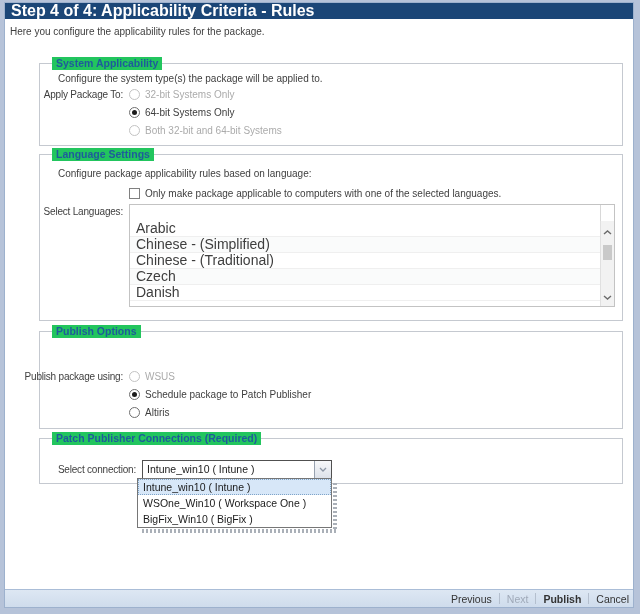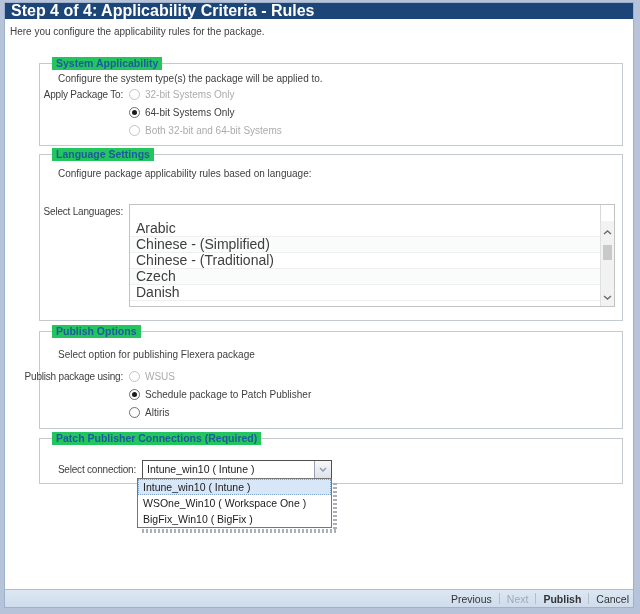--- a/index.html
+++ b/index.html
@@ -68,20 +68,24 @@
     </div>
     <div class="crow" style="left:89px;top:59px">
       <span class="radio dis"></span>
       <span class="dim">Both 32-bit and 64-bit Systems</span>
     </div>
   </div>
 
   <div class="gb" id="gb-language">
     <span class="legend">Language Settings</span>
     <div class="desc" style="top:13px">Configure package applicability rules based on language:</div>
+    <div class="crow" style="left:89px;top:31px">
+      <span class="checkbox"></span>
+      <span>Only make package applicable to computers with one of the selected languages.</span>
+    </div>
     <div class="flabel" style="top:51px">Select Languages:</div>
     <div class="list">
       <div class="hsep"></div>
       <div class="lrows">
         <div class="lrow">Arabic</div>
         <div class="lrow">Chinese - (Simplified)</div>
         <div class="lrow">Chinese - (Traditional)</div>
         <div class="lrow">Czech</div>
         <div class="lrow">Danish</div>
       </div>
@@ -96,21 +100,20 @@
           <svg width="9" height="5" viewBox="0 0 9 5">
               <polyline points="1,1 4.5,4 8,1" fill="none" stroke="#6b6b6b" stroke-width="1.4"></polyline>
             </svg>
         </div>
       </div>
     </div>
   </div>
 
   <div class="gb" id="gb-publish">
     <span class="legend">Publish Options</span>
-    <div class="desc" style="top:17px">Select option for publishing Flexera package</div>
     <div class="flabel" style="top:39px">Publish package using:</div>
     <div class="crow" style="left:89px;top:37px">
       <span class="radio dis"></span>
       <span class="dim">WSUS</span>
     </div>
     <div class="crow" style="left:89px;top:55px">
       <span class="radio sel"></span>
       <span>Schedule package to Patch Publisher</span>
     </div>
     <div class="crow" style="left:89px;top:73px">

